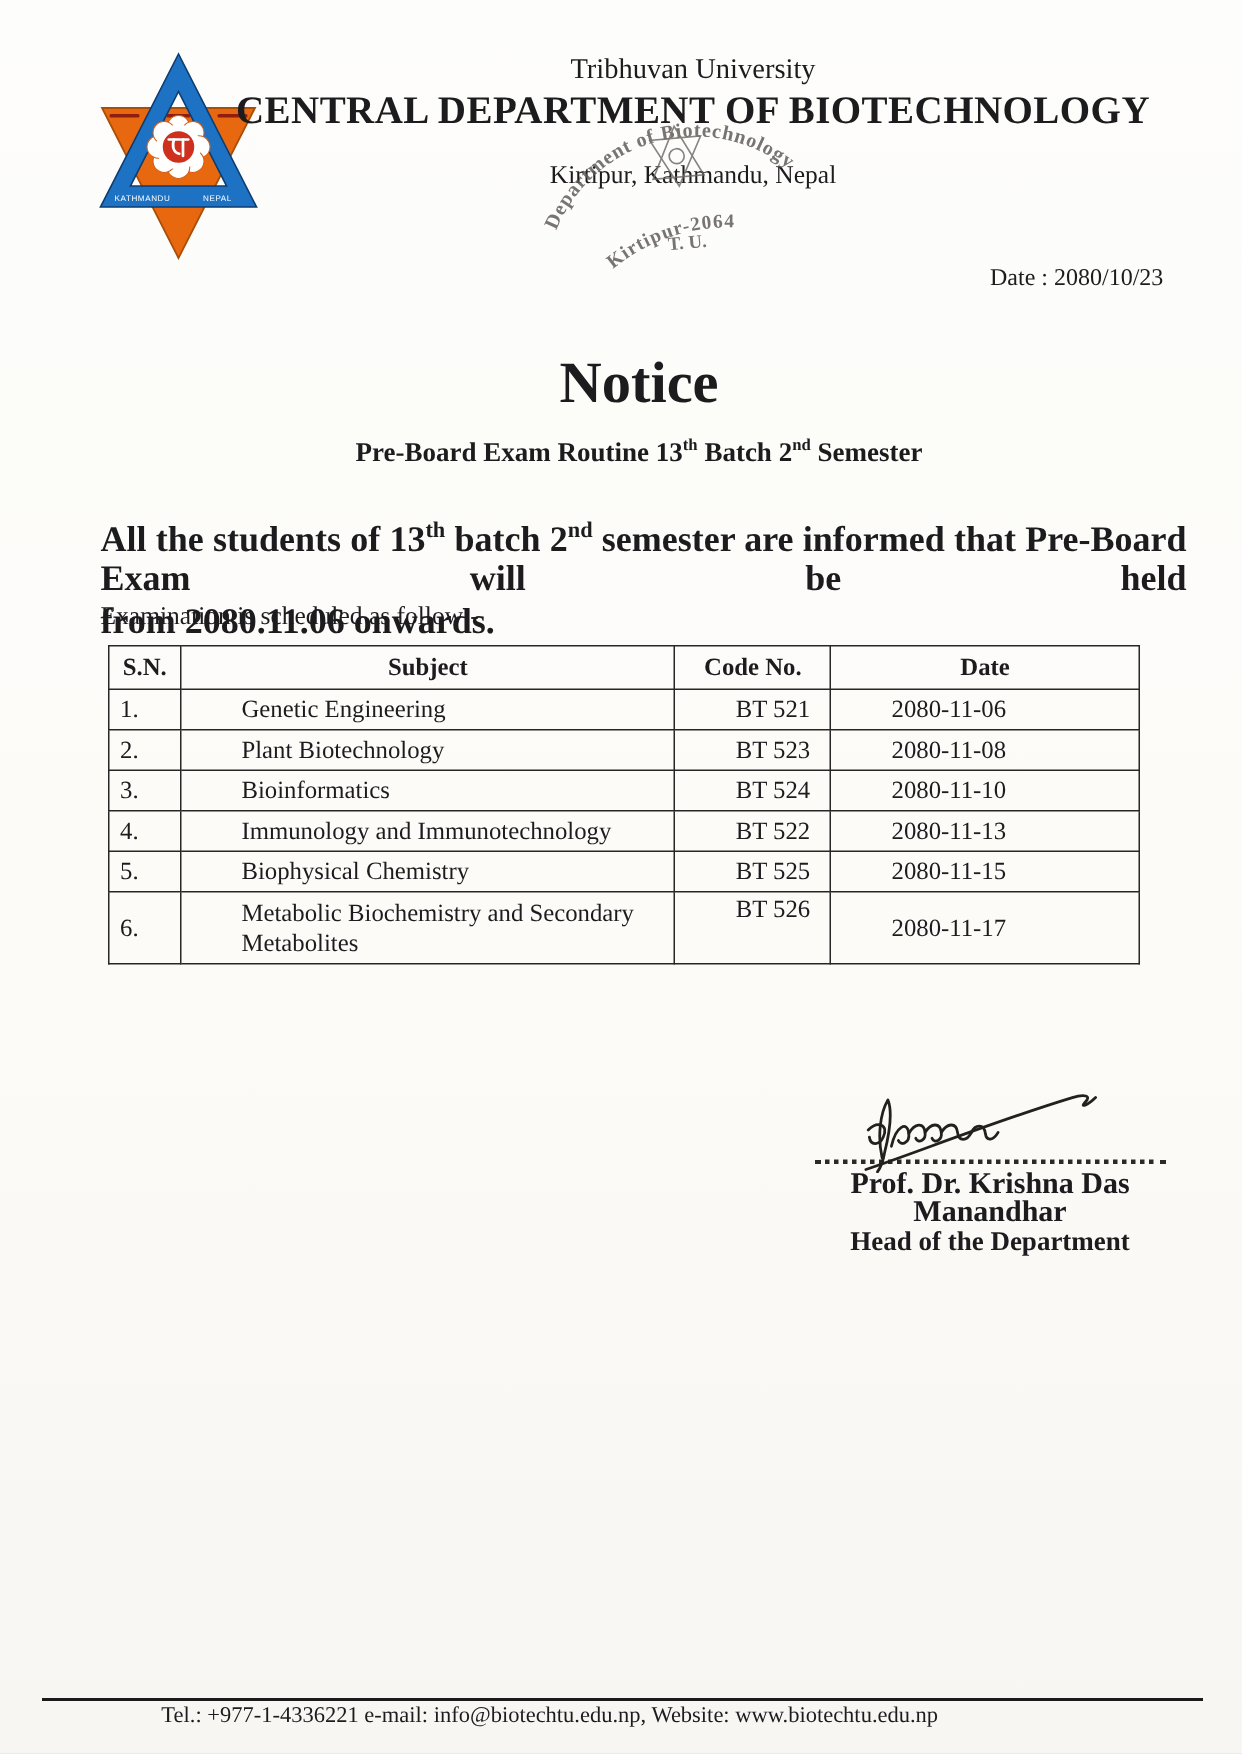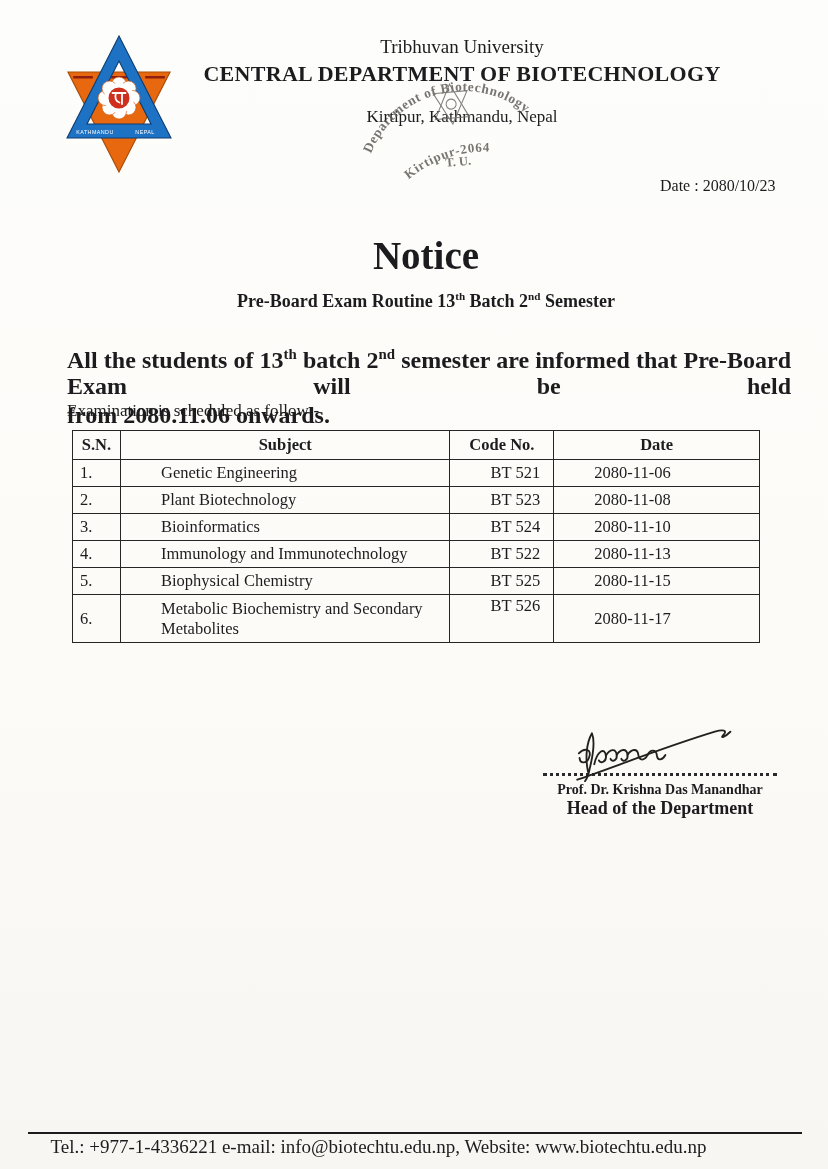--- a/index.html
+++ b/index.html
@@ -11,21 +11,21 @@
     background:linear-gradient(180deg,#fdfdfb 0%,#fcfbf8 55%,#f8f6f2 100%);
     font-family:"Liberation Serif","DejaVu Serif",serif;
     color:#1c1c1e;
     overflow:hidden;
   }
 
   
   .logo { position:absolute; left:57px; top:32px; width:124px; height:144px; }
   .head-block { position:absolute; left:150px; top:36px; width:624px; text-align:center; }
   .university   { font-size:19px; line-height:22px; }
-  .department   { font-size:22px; font-weight:bold; line-height:26px; margin-top:3px; letter-spacing:0.3px; }
+  .department   { font-size:26px; font-weight:bold; line-height:26px; margin-top:3px; letter-spacing:0.3px; }
   .address      { font-size:17px; line-height:20px; margin-top:20px; }
 
   .stamp { position:absolute; left:354px; top:76px; width:200px; height:122px;
            transform:rotate(-5deg); opacity:0.82; }
   .stamp text { font-family:"Liberation Serif",serif; font-weight:bold; }
 
   .date-line { position:absolute; left:660px; top:177px; font-size:16px; }
 
   
   .notice-title { position:absolute; left:0; top:234px; width:852px; text-align:center;
@@ -49,26 +49,26 @@
   .schedule-table td { height:27px; text-align:left; vertical-align:middle;padding-left:40px; }
   .schedule-table td.sn { padding-left:7px; }
   .schedule-table tr.tall td { height:48px; }
 
   .exam-time { position:absolute; left:67px; top:644px; font-size:17.5px; font-weight:bold; }
 
   
   .signature-block { position:absolute; left:538px; top:724px; width:244px; text-align:center; }
   .sig-squiggle { display:block; width:232px; height:58px; margin:0 auto -9px auto; position:relative; z-index:2; }
   .sig-dots { width:234px; margin:0 auto; border-bottom:3px dotted #2a2a2a; height:0; }
-  .sig-name  { font-size:14px; font-weight:bold; margin-top:4px; line-height:19px; }
+  .sig-name  { font-size:20px; font-weight:bold; margin-top:4px; line-height:19px; }
   .sig-title { font-size:18px;  font-weight:bold; line-height:19px; }
 
   
   .footer-rule { position:absolute; left:28px; top:1132px; width:774px; border-top:2px solid #1b1b1b; }
-  .footer-text { position:absolute; left:16px; top:1136px; width:725px; text-align:center; font-size:19px; }
+  .footer-text { position:absolute; left:4px; top:1136px; width:725px; text-align:center; font-size:15px; }
 </style>
 </head>
 <body>
 
 <div class="page">
 
   <svg class="logo" viewBox="0 0 124 144">
 
     <polygon points="62,140 11,40 113,40" fill="#e8680f" stroke="#a94e09" stroke-width="1.2"></polygon>
 

